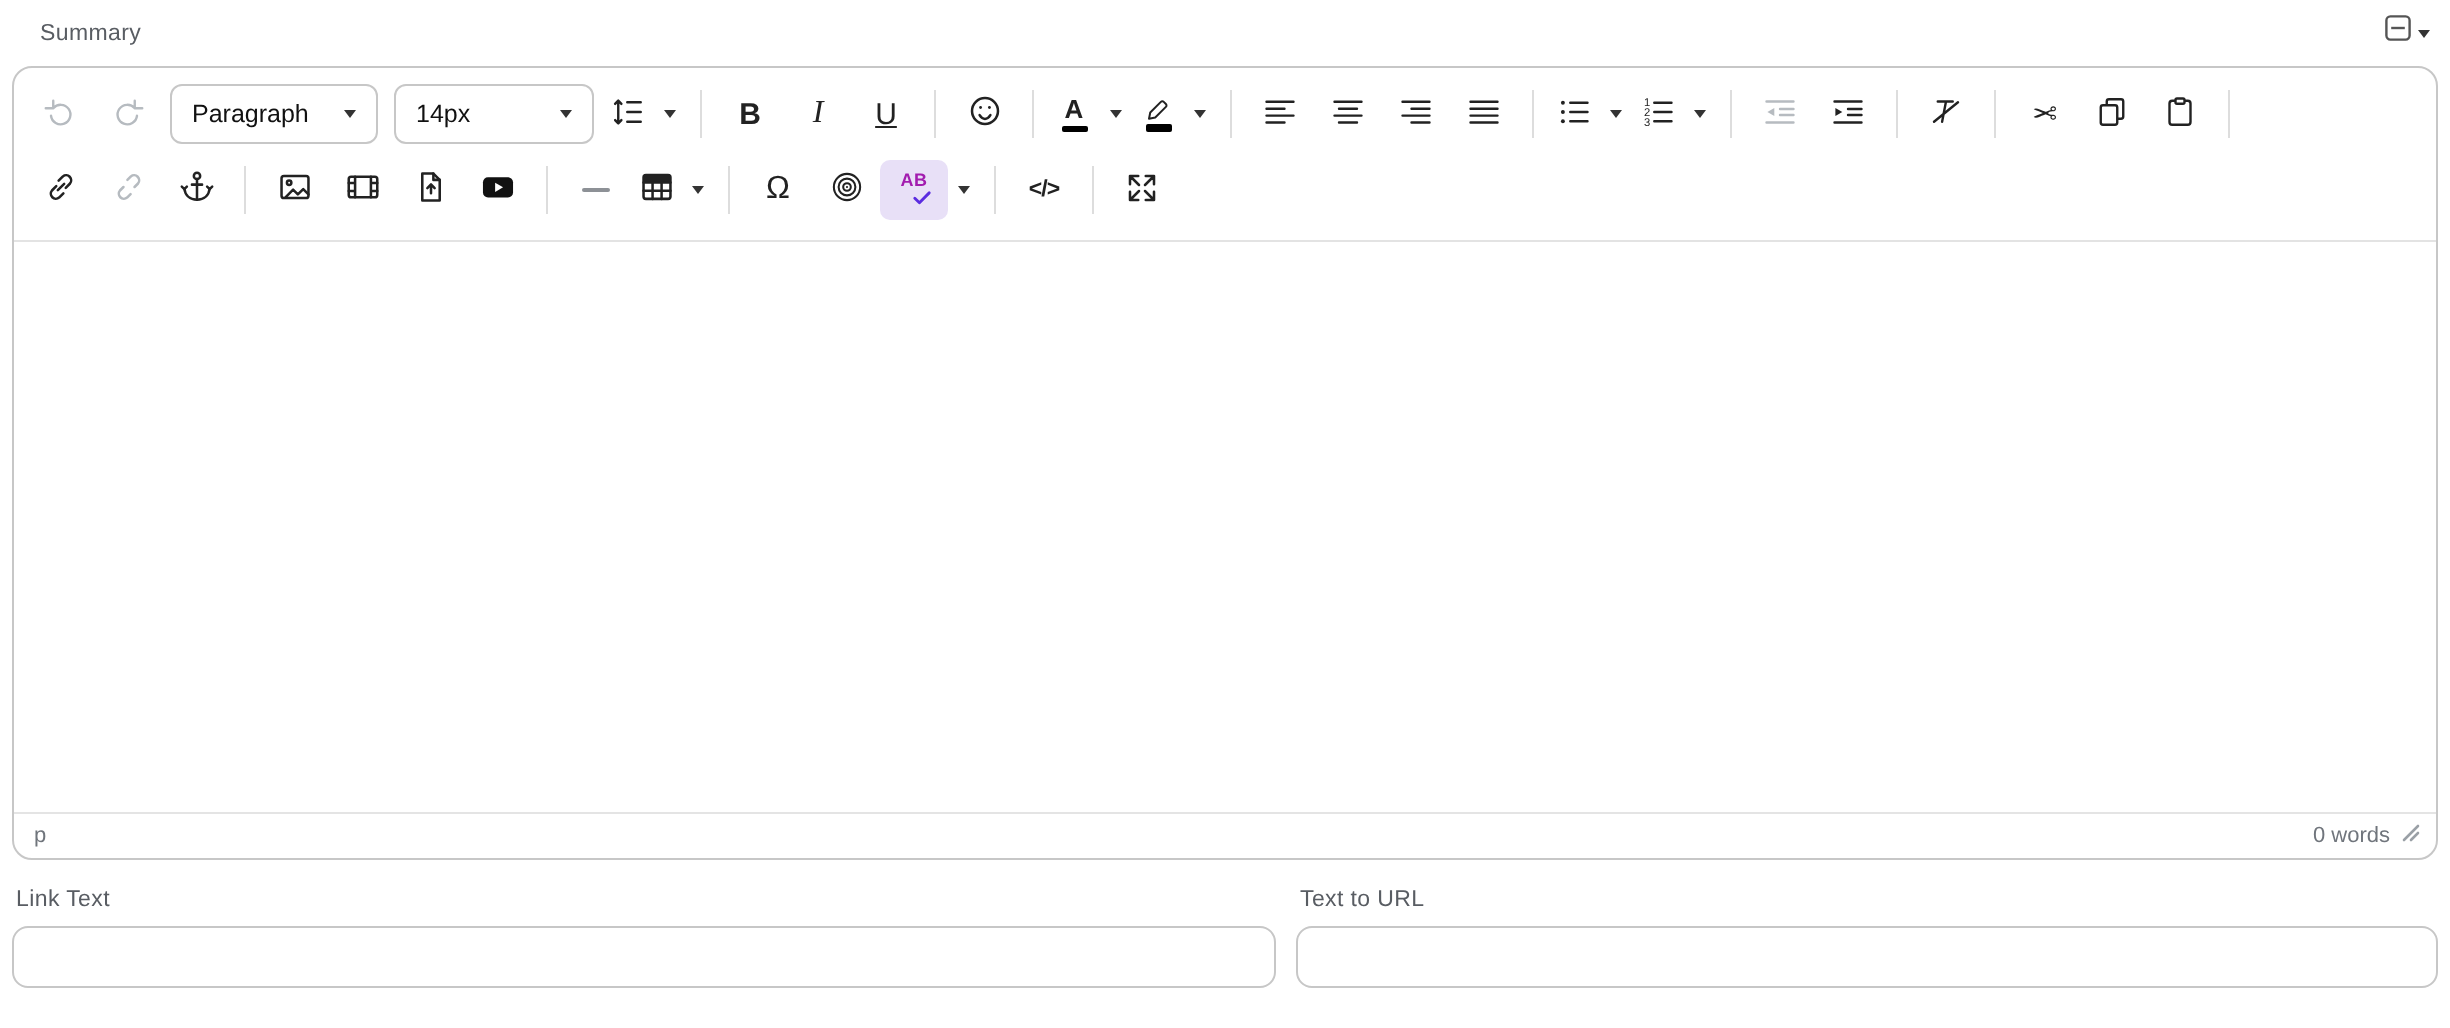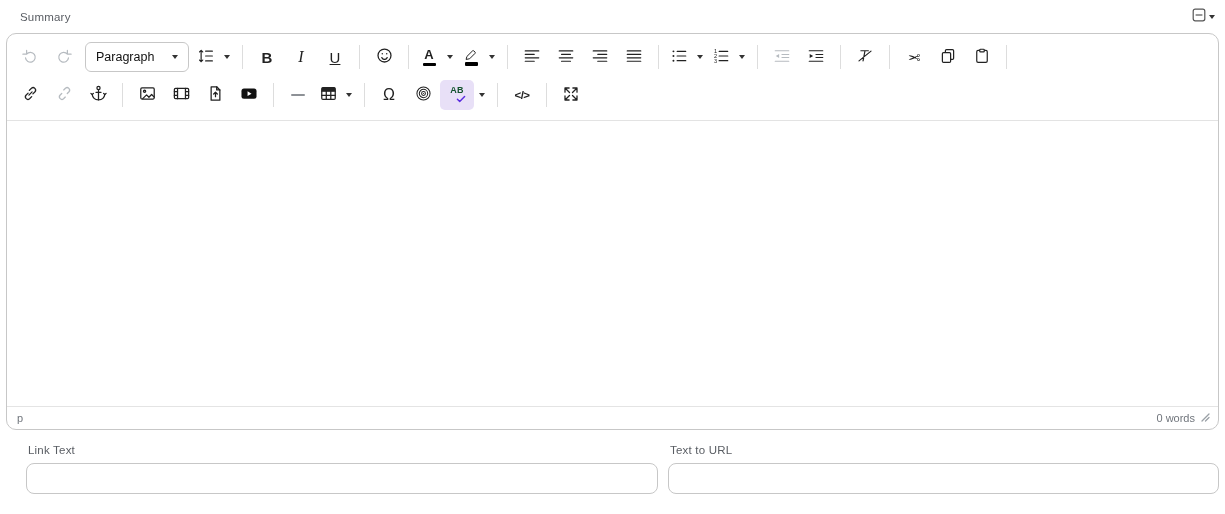--- a/index.html
+++ b/index.html
@@ -48,35 +48,35 @@
   .ltr-code { font-size:11.5px; font-weight:bold; letter-spacing:-0.5px; }
 
   .stack { display:flex; flex-direction:column; align-items:center; line-height:1; }
   .stack .glyph-a { font-size:13px; font-weight:bold; }
   .color-bar { width:13px; height:3.5px; background:#000; border-radius:1px; margin-top:1.5px; }
 
   .cut-glyph { font-size:15px; transform:scaleX(-1); display:inline-block; line-height:1; }
   .hr-glyph { width:14px; height:2px; background:#8d9196; border-radius:1px; }
 
   .spell-btn { width:34px; height:30px; background:#e8e0f7; border-radius:5px; border:none;
-    position:relative; cursor:pointer; color:#14532d; }
+    position:relative; cursor:pointer; color:#a21caf; }
   .spell-ab { position:absolute; top:5px; left:0; right:0; text-align:center;
     font-size:9px; font-weight:bold; letter-spacing:.3px; }
   .spell-check { position:absolute; right:8px; bottom:4px; }
   .spell-check svg { stroke:#5b2ce0; fill:none; stroke-width:1.8; stroke-linecap:round; stroke-linejoin:round; }
 
   
   .content { flex:1; background:#fff; cursor:text; }
   .statusbar { height:23px; border-top:1px solid #e4e4e4; display:flex; align-items:center;
     justify-content:space-between; padding:0 8px 0 10px; font-size:11px; color:#70757c; }
   .status-right { display:flex; align-items:center; gap:6px; }
   .grip svg { stroke:#9aa0a6; stroke-width:1.3; stroke-linecap:round; }
 
   
-  .fields-row { position:absolute; left:6px; right:6px; top:444px; display:flex; gap:10px;margin-left:20px; }
+  .fields-row { position:absolute; left:6px; right:6px; top:444px; display:flex; gap:10px; }
   .field { display:flex; flex-direction:column; }
   .field .field-label { margin-bottom:7px; margin-left:2px; }
   .field input { height:31px; border:1px solid #c7c7c7; border-radius:8px; padding:0 10px;
     font-size:13px; font-family:"Liberation Sans", sans-serif; outline:none; background:#fff; width:100%; }
   .field-left { width:632px; flex:0 0 632px; }
   .field-right { flex:1; }
 
   .icon-sq { display:inline-block; }
 </style>
 </head>
@@ -114,20 +114,24 @@
             <svg width="18" height="18" viewBox="0 0 24 24">
                 <path d="M16.5 9.5 A6.5 6.5 0 1 0 18 14.5 M16.5 4.5v5h5"></path>
               </svg>
           </span>
         </button>
 
         <div class="select" style="width:104px">
           <span>Paragraph</span>
           <span class="caret"></span>
         </div>
+        <div class="select" style="width:100px">
+          <span>14px</span>
+          <span class="caret"></span>
+        </div>
 
         <span class="split">
           <button class="btn" style="min-width:26px">
             <span>
               <svg width="18" height="18" viewBox="0 0 24 24">
                 <path d="M5.5 4.5v15 M3.4 6.6 5.5 4.4l2.1 2.2 M3.4 17.4 5.5 19.6l2.1-2.2 M11.5 5.5h9 M11.5 12h9 M11.5 18.5h9"></path>
               </svg>
             </span>
           </button>
           <button class="caret-btn">

